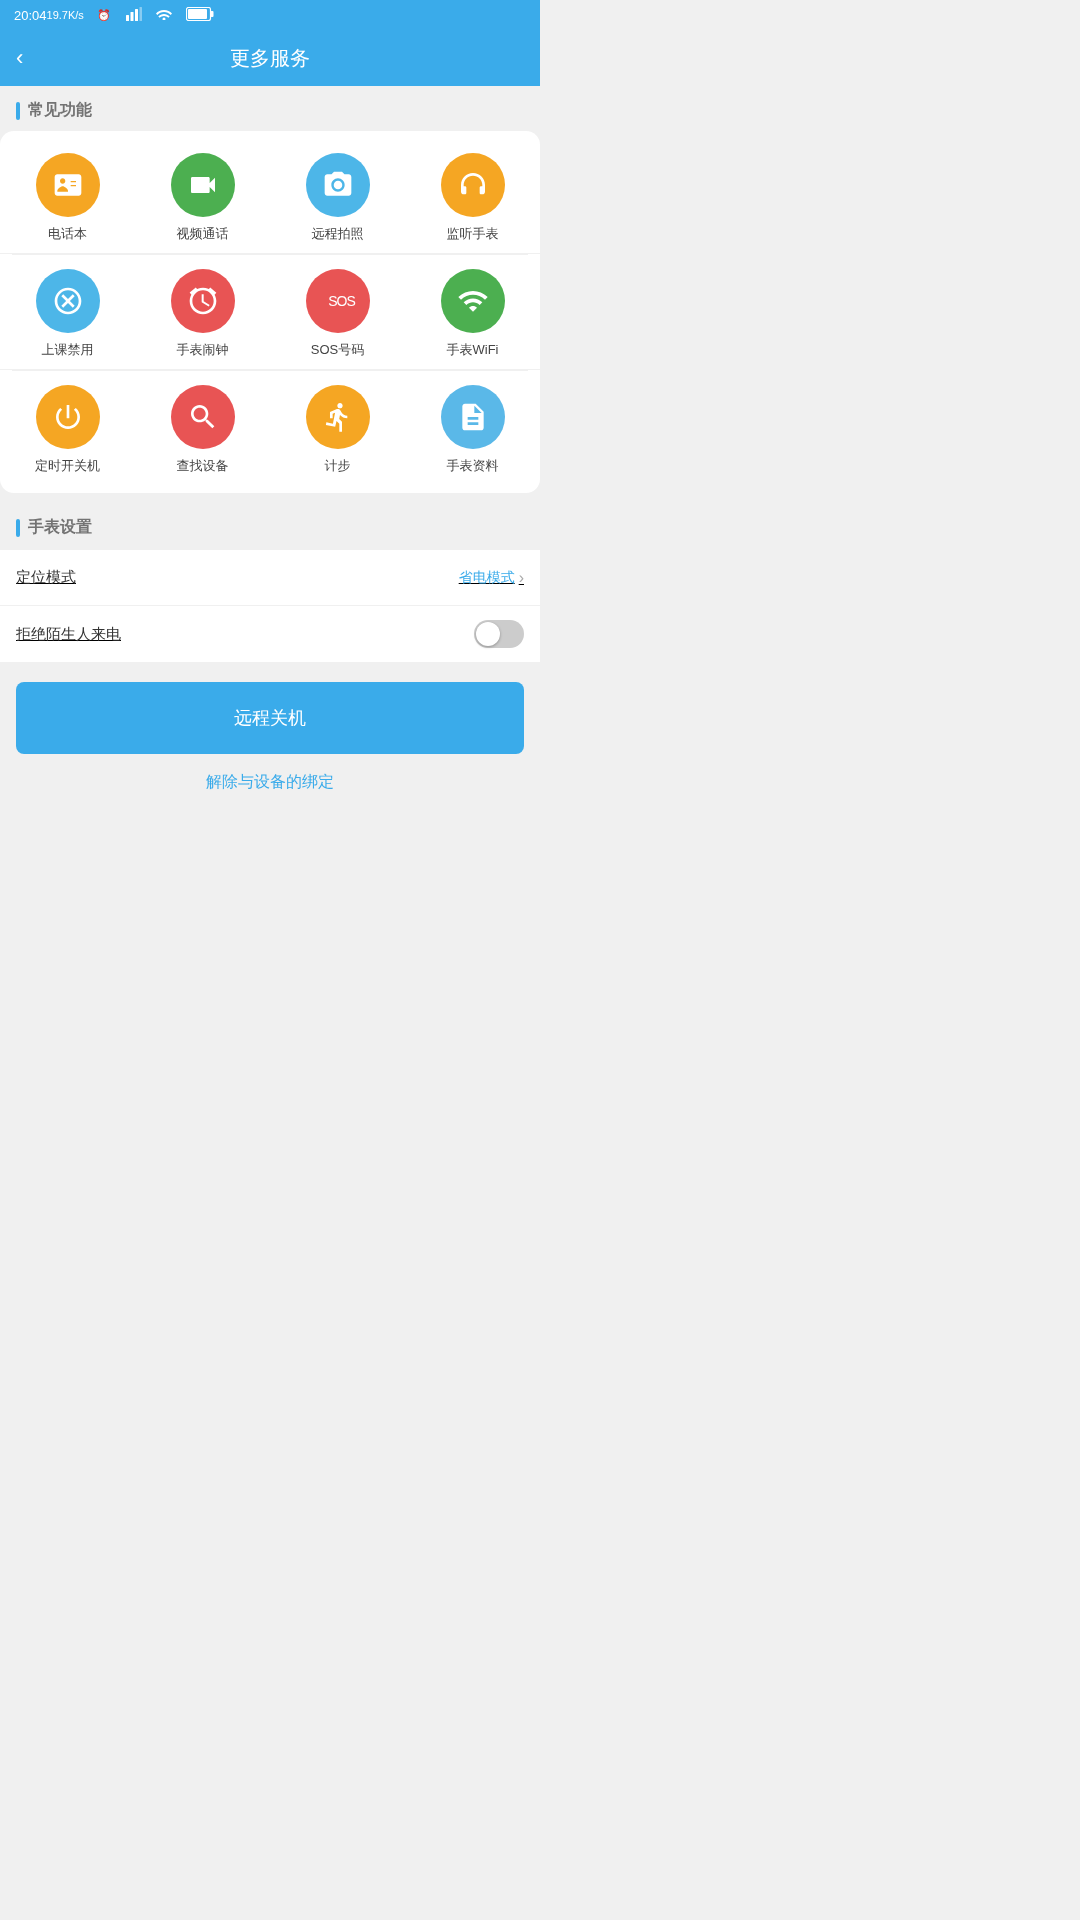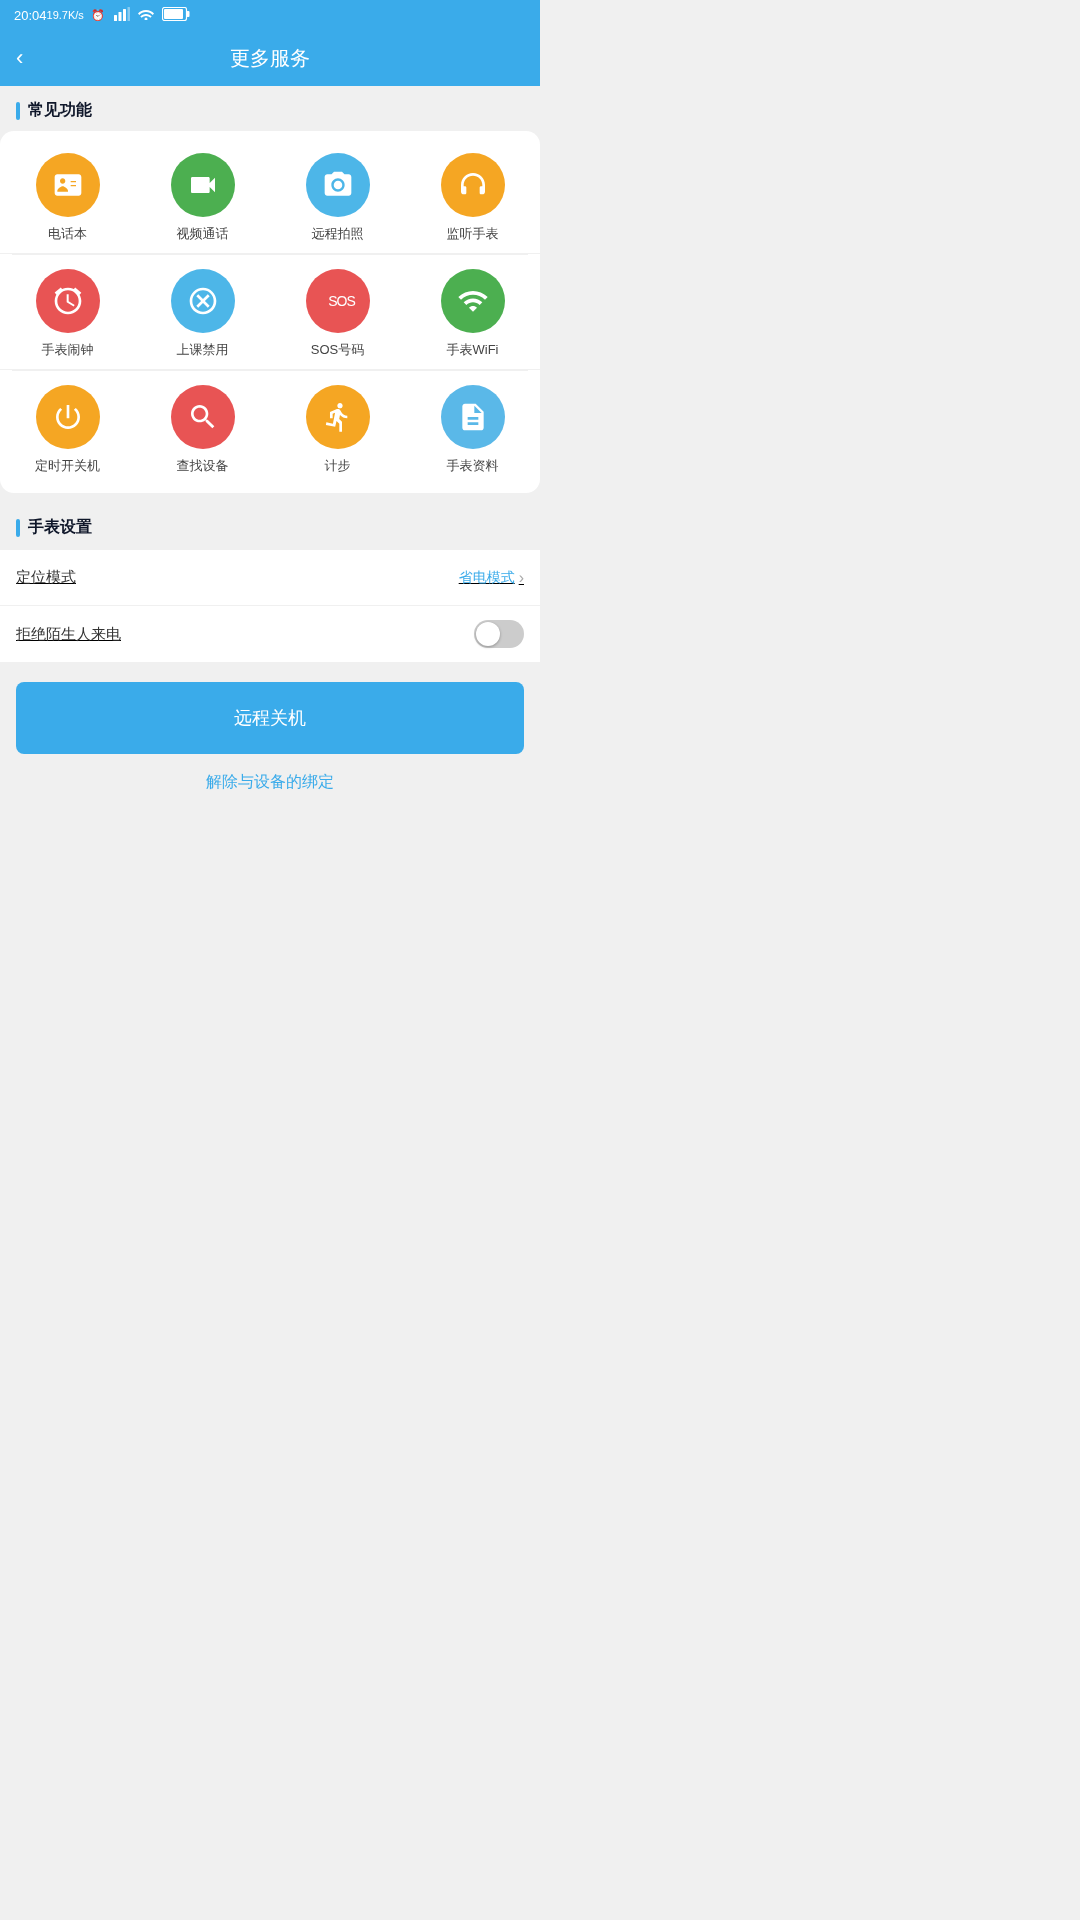--- a/index.html
+++ b/index.html
@@ -20,21 +20,21 @@
       align-items: center;
       justify-content: flex-start;
       padding: 0 14px;
       color: white;
       font-size: 13px;
       font-weight: 500;
     }
     .status-right {
       display: flex;
       align-items: center;
-      gap: 8px;
+      gap: 14px;
       font-size: 11px;
     }
 
     
     .header {
       background: #3aabea;
       height: 56px;
       display: flex;
       align-items: center;
       justify-content: center;
@@ -64,21 +64,21 @@
       gap: 8px;
     }
     .section-bar {
       width: 4px;
       height: 18px;
       background: #3aabea;
       border-radius: 2px;
     }
     .section-title {
       font-size: 16px;
-      color: #0f172a;
+      color: #737373;
       font-weight: 600;
     }
 
     
     .grid-card {
       background: white;
       margin: 0 0 2px 0;
       border-radius: 14px;
     }
     .icon-grid {
@@ -296,35 +296,35 @@
           <svg viewBox="0 0 24 24" width="32" height="32" fill="white">
             <path d="M12 3C7.03 3 3 7.03 3 12v5c0 1.1.9 2 2 2h1c.55 0 1-.45 1-1v-4c0-.55-.45-1-1-1H5v-1c0-3.87 3.13-7 7-7s7 3.13 7 7v1h-1c-.55 0-1 .45-1 1v4c0 .55.45 1 1 1h1c1.1 0 2-.9 2-2v-5c0-4.97-4.03-9-9-9z"></path>
           </svg>
         </div>
       <span class="grid-label">监听手表</span>
     </div>
 
     <div style="grid-column: 1/-1; height:1px; background:#f0f0f0; margin: 0 12px;"></div>
 
     <div class="grid-item">
+      <div class="icon-circle blue2">
+        <svg viewBox="0 0 24 24">
+            <path d="M12 2C6.47 2 2 6.47 2 12s4.47 10 10 10 10-4.47 10-10S17.53 2 12 2zm0 18c-4.41 0-8-3.59-8-8s3.59-8 8-8 8 3.59 8 8-3.59 8-8 8zm3.59-13L12 10.59 8.41 7 7 8.41 10.59 12 7 15.59 8.41 17 12 13.41 15.59 17 17 15.59 13.41 12 17 8.41 15.59 7z"></path>
+          </svg>
+      </div>
+      <span class="grid-label">上课禁用</span>
+    </div>
+
+    <div class="grid-item">
       <div class="icon-circle red">
         <svg viewBox="0 0 24 24">
             <path d="M12 2C6.5 2 2 6.5 2 12s4.5 10 10 10 10-4.5 10-10S17.5 2 12 2zm0 18c-4.41 0-8-3.59-8-8s3.59-8 8-8 8 3.59 8 8-3.59 8-8 8zm.5-13H11v6l5.25 3.15.75-1.23-4.5-2.67V7zM7.88 3.39L6.6 1.86 2 5.71l1.29 1.53 4.59-3.85zM22 5.72l-4.6-3.86-1.29 1.53 4.6 3.86L22 5.72z"></path>
           </svg>
       </div>
       <span class="grid-label">手表闹钟</span>
-    </div>
-
-    <div class="grid-item">
-      <div class="icon-circle blue2">
-        <svg viewBox="0 0 24 24">
-            <path d="M12 2C6.47 2 2 6.47 2 12s4.47 10 10 10 10-4.47 10-10S17.53 2 12 2zm0 18c-4.41 0-8-3.59-8-8s3.59-8 8-8 8 3.59 8 8-3.59 8-8 8zm3.59-13L12 10.59 8.41 7 7 8.41 10.59 12 7 15.59 8.41 17 12 13.41 15.59 17 17 15.59 13.41 12 17 8.41 15.59 7z"></path>
-          </svg>
-      </div>
-      <span class="grid-label">上课禁用</span>
     </div>
 
     <div class="grid-item">
       <div class="icon-circle red2">
           <span style="color:white;font-weight:normal;font-size:14px;letter-spacing:-1px;margin-left:8px;">SOS</span>
         </div>
       <span class="grid-label">SOS号码</span>
     </div>
 
     <div class="grid-item">

